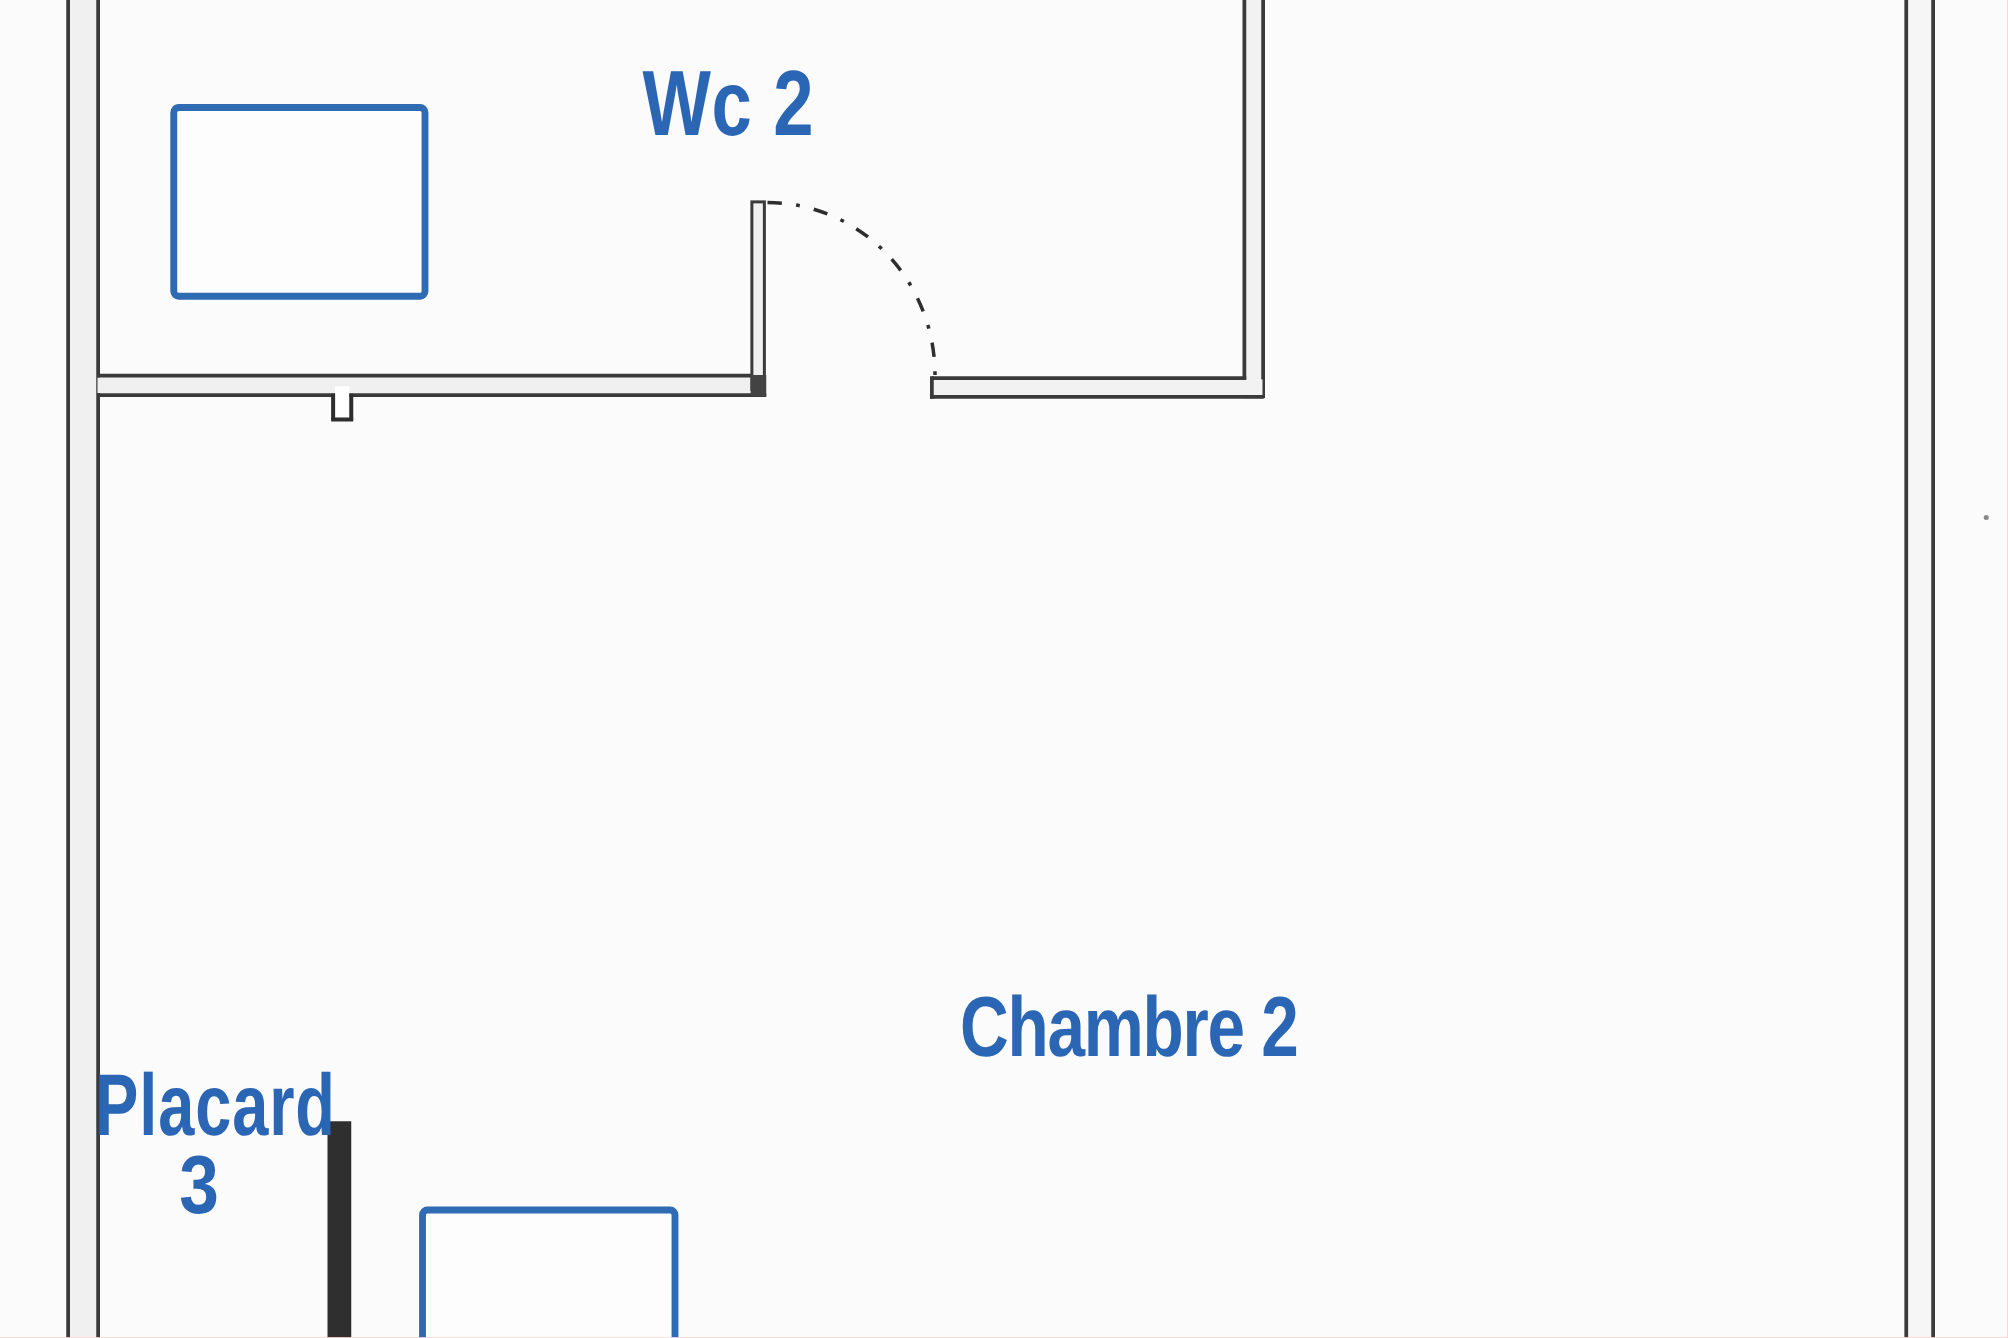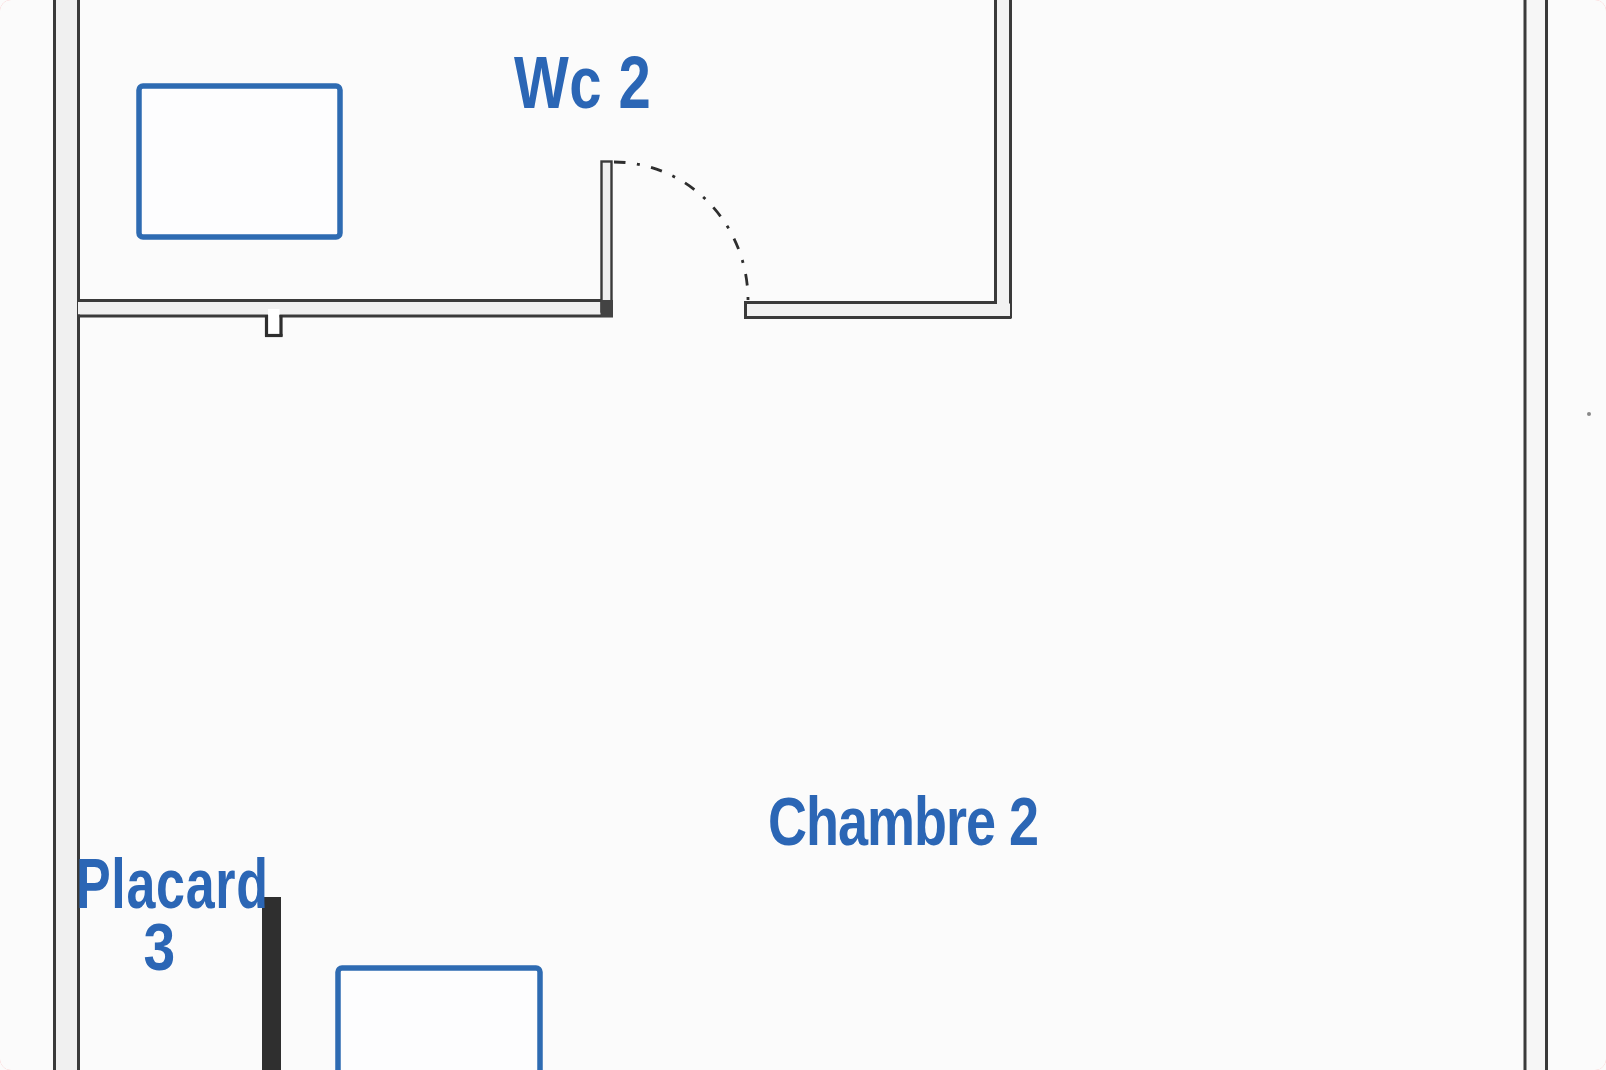--- a/index.html
+++ b/index.html
@@ -1,16 +1,16 @@
 <!DOCTYPE html>
 <html><head>
 <meta charset="utf-8">
 <style>
   html,body{margin:0;padding:0;background:#fbfbfb;}
-  #page{position:relative;width:1606px;height:1070px;overflow:hidden;background:#fca5a5;border-radius:11px;}
+  #page{position:relative;width:1606px;height:1070px;overflow:hidden;background:#fca5a5;}
   svg{display:block;filter:blur(0.55px);}
   text{font-family:"Liberation Sans", sans-serif;font-weight:bold;fill:#2b66b5;}
 </style>
 </head>
 <body>
 <div id="page">
 <svg width="1606" height="1070" viewBox="0 0 1606 1070">
   <rect x="0" y="0" width="1606" height="1070" fill="#fbfbfb"></rect>
 
   <rect x="54.5" y="-6" width="24" height="1082" fill="#f0f0f0" stroke="#3a3a3a" stroke-width="3"></rect>

